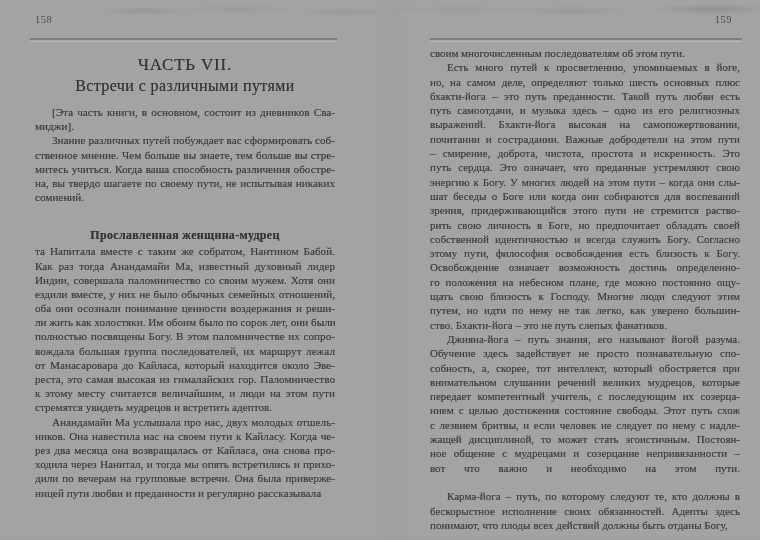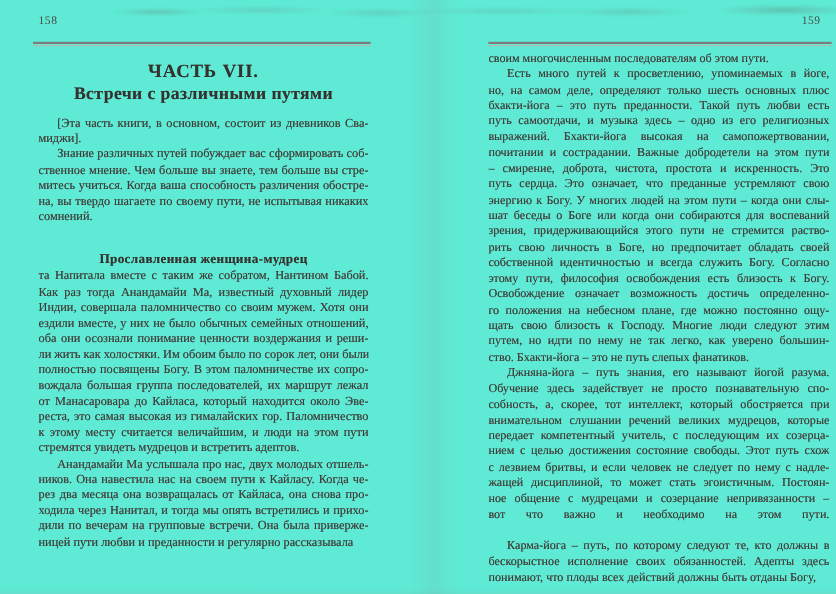--- a/index.html
+++ b/index.html
@@ -1,20 +1,20 @@
 <!DOCTYPE html>
 <html lang="ru"><head>
 <meta charset="utf-8">
 <style>
   html,body { margin:0; padding:0; }
   .spread {
     position: relative;
     width: 760px;
     height: 540px;
-    background: #5eead4;
+    background: #a3a3a3;
     overflow: hidden;
     font-family: "Liberation Serif", "DejaVu Serif", serif;
     color: #403d3a;
   }
   
   .top-noise {
     position: absolute; top: 2px; left: 90px; width: 670px; height: 16px;
     background:
       radial-gradient(ellipse 60px 5px at 8% 55%, rgba(110,110,110,.30), transparent 70%),
       radial-gradient(ellipse 90px 5px at 22% 45%, rgba(120,120,120,.22), transparent 70%),
@@ -60,21 +60,21 @@
   
   .body-left { top: 46px; left: 5px; width: 300px; font-size: 11.2px; }
   .body-left .line { height: 14.2px; line-height: 14.2px; }
   
   .body-right { top: 44px; left: 0; width: 310px; font-size: 11px; padding-top: 2px; }
   .body-right .line { height: 14.3px; line-height: 14.3px; }
   
   .block.chapter-title { margin: 8px 0 9px 0; }
   .block.chapter-title .line {
     white-space: nowrap; text-align: right; text-align-last: center;
-    font-weight: bold; color: #34322f;
+    font-weight: normal; color: #34322f;
     height: 21px; line-height: 21px; font-size: 16px; letter-spacing: .4px;
   }
   .block.chapter-title .line.first { font-size: 17px; letter-spacing: .8px; }
   .block.section-heading { margin: 24px 0 1px 0; }
   .block.section-heading .line {
     white-space: nowrap; text-align: center; text-align-last: center;
     font-weight: bold; color: #34322f;
     height: 15px; line-height: 15px; font-size: 12px; letter-spacing: .3px;
   }
 </style>
@@ -127,21 +127,21 @@
           <div class="line first">Анандамайи Ма услышала про нас, двух молодых отшель-</div>
           <div class="line">ников. Она навестила нас на своем пути к Кайласу. Когда че-</div>
           <div class="line">рез два месяца она возвращалась от Кайласа, она снова про-</div>
           <div class="line">ходила через Нанитал, и тогда мы опять встретились и прихо-</div>
           <div class="line">дили по вечерам на групповые встречи. Она была приверже-</div>
           <div class="line last">ницей пути любви и преданности и регулярно рассказывала</div>
         </div>
       </div>
   </div>
 
-  <div class="page" style="left:444px; width:312px; height:512px;">
+  <div class="page" style="left:430px; width:312px; height:512px;">
     <div class="page-number" style="right:10px;">159</div>
     <div class="header-rule" style="left:0; width:312px;"></div>
     <div class="page-body body-right">
         <div class="block para">
           <div class="line first last">своим многочисленным последователям об этом пути.</div>
         </div>
         <div class="block para indent">
           <div class="line first">Есть много путей к просветлению, упоминаемых в йоге,</div>
           <div class="line">но, на самом деле, определяют только шесть основных плюс</div>
           <div class="line">бхакти-йога – это путь преданности. Такой путь любви есть</div>

